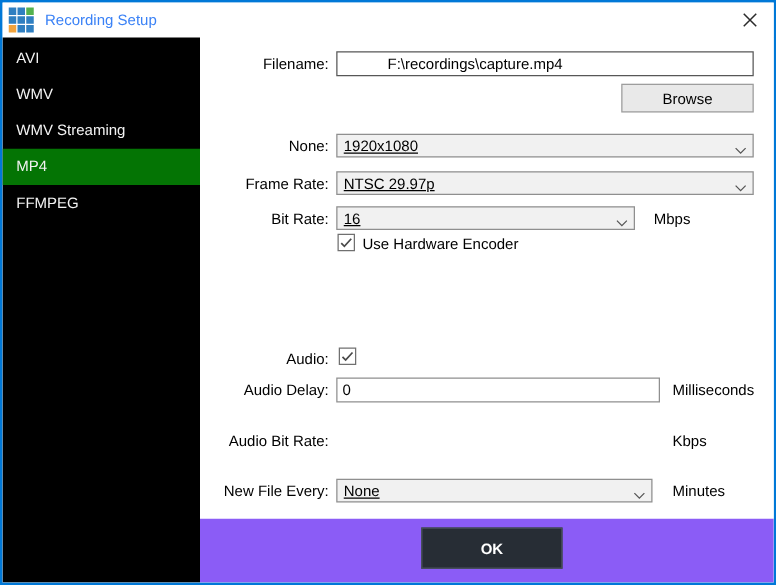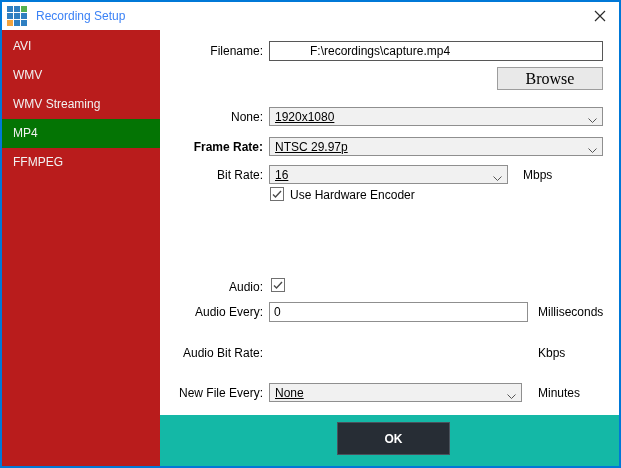--- a/index.html
+++ b/index.html
@@ -8,37 +8,37 @@
 
   
   .titlebar { position:absolute; left:0; top:0; width:617px; height:28px; background:#ffffff; display:flex; align-items:center; }
   .app-icon { width:20px; height:20px; margin-left:5px; display:grid; grid-template-columns:repeat(3,6px); grid-template-rows:repeat(3,6px); gap:1px; }
   .app-icon span { display:block; }
   .cb { background:#2f7fc1; } .cg { background:#54b14e; } .co { background:#f2a33c; }
   .title-text { margin-left:9px; font-size:12px; color:#3b82f6; }
   .close-btn { position:absolute; right:11px; top:6px; width:16px; height:16px; cursor:pointer; display:flex; align-items:center; justify-content:center; }
 
   
-  .sidebar { position:absolute; left:0; top:28px; width:158px; height:436px; background:#b91c1c; padding-top:2px; }
+  .sidebar { position:absolute; left:0; top:28px; width:158px; height:436px; background:#000000; padding-top:2px; }
   .side-item { height:29px; line-height:29px; padding-left:11px; font-size:12px; color:#f2f2f2; cursor:pointer; }
   .side-item.selected { background:#047404; }
 
   
   .main { position:absolute; left:158px; top:28px; width:459px; height:385px; background:#ffffff; font-size:12px; color:#000; }
   .lbl { position:absolute; left:0; width:103px; text-align:right; }
   .unit { position:absolute; }
   .txt-input { position:absolute; height:20px; border:1px solid #575757; background:#fff; font-family:"Liberation Sans",sans-serif; font-size:12px; padding:0 4px; color:#000; }
   .txt-input.gray { border-color:#8f8f8f; }
-  .btn-light { position:absolute; left:337px; top:37px; width:106px; height:23px; background:#e9e9e9; border:1px solid #9d9d9d; font-size:16px; display:flex; align-items:center; justify-content:center; cursor:pointer;font-family:Liberation Serif, serif; }
+  .btn-light { position:absolute; left:337px; top:37px; width:106px; height:23px; background:#e9e9e9; border:1px solid #9d9d9d; font-size:12px; display:flex; align-items:center; justify-content:center; cursor:pointer; }
   .combo { position:absolute; height:19px; background:#f1f1f1; border:1px solid #8f8f8f; display:flex; align-items:center; padding-left:5px; cursor:pointer;text-decoration:underline; }
   .combo .chev { position:absolute; right:5px; top:5px; }
   .checkbox { position:absolute; width:14px; height:14px; background:#ffffff; border:1px solid #707070; display:flex; align-items:center; justify-content:center; cursor:pointer; }
 
   
-  .bottombar { position:absolute; left:158px; top:413px; width:459px; height:51px; background:#14b8a6; }
+  .bottombar { position:absolute; left:158px; top:413px; width:459px; height:51px; background:#8b5cf6; }
   .btn-dark { position:absolute; top:7px; width:113px; height:33px; background:#272d35; border:1px solid #4a525c; color:#ffffff; font-weight:bold; font-size:12px; display:flex; align-items:center; justify-content:center; cursor:pointer; }
 </style>
 </head>
 <body>
 
 <div class="window">
 
   <div class="titlebar">
     <div class="app-icon">
       <span class="cb"></span>
@@ -74,21 +74,21 @@
     <div class="btn-light">Browse</div>
 
     <div class="lbl" style="top:80px;">None:</div>
     <div class="combo" style="left:109px; top:77px; width:334px;">
       <span>1920x1080</span>
       <span class="chev"><svg width="9" height="6" viewBox="0 0 9 6">
             <path d="M0.5 0.5 L4.5 4.5 L8.5 0.5" stroke="#555" stroke-width="1" fill="none"></path>
           </svg></span>
     </div>
 
-    <div class="lbl" style="top:110px;font-weight:bold;">Frame Rate:</div>
+    <div class="lbl" style="top:110px;">Frame Rate:</div>
     <div class="combo" style="left:109px; top:107px; width:334px;">
       <span>NTSC 29.97p</span>
       <span class="chev"><svg width="9" height="6" viewBox="0 0 9 6">
             <path d="M0.5 0.5 L4.5 4.5 L8.5 0.5" stroke="#555" stroke-width="1" fill="none"></path>
           </svg></span>
     </div>
 
     <div class="lbl" style="top:138px;">Bit Rate:</div>
     <div class="combo" style="left:109px; top:135px; width:239px;">
       <span>16</span>
@@ -105,21 +105,21 @@
     </div>
     <div class="unit" style="left:130px; top:158px;">Use Hardware Encoder</div>
 
     <div class="lbl" style="top:250px;">Audio:</div>
     <div class="checkbox" style="left:111px; top:248px;">
       <svg width="10" height="9" viewBox="0 0 10 9">
           <path d="M1 4.5 L3.5 7 L9 1" stroke="#4a4a4a" stroke-width="1.4" fill="none"></path>
         </svg>
     </div>
 
-    <div class="lbl" style="top:275px;">Audio Every:</div>
+    <div class="lbl" style="top:275px;">Audio Delay:</div>
     <input class="txt-input gray" style="left: 109px; top: 272px; width: 259px;" value="0">
     <div class="unit" style="left:378px; top:275px;">Milliseconds</div>
 
     <div class="lbl" style="top:316px;">Audio Bit Rate:</div>
     <div class="unit" style="left:378px; top:316px;text-align:right;">Kbps</div>
 
     <div class="lbl" style="top:356px;">New File Every:</div>
     <div class="combo" style="left:109px; top:353px; width:253px;">
       <span>None</span>
       <span class="chev"><svg width="9" height="6" viewBox="0 0 9 6">

